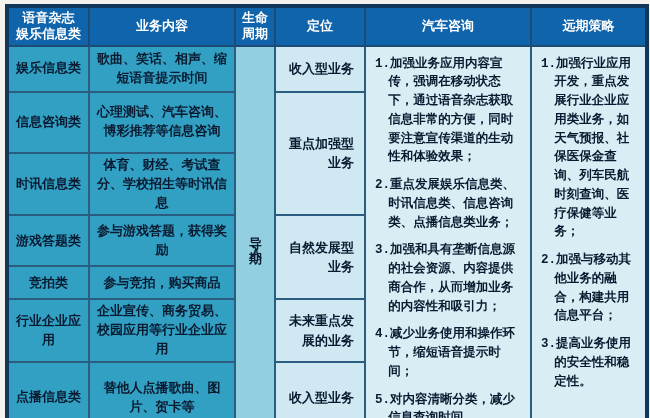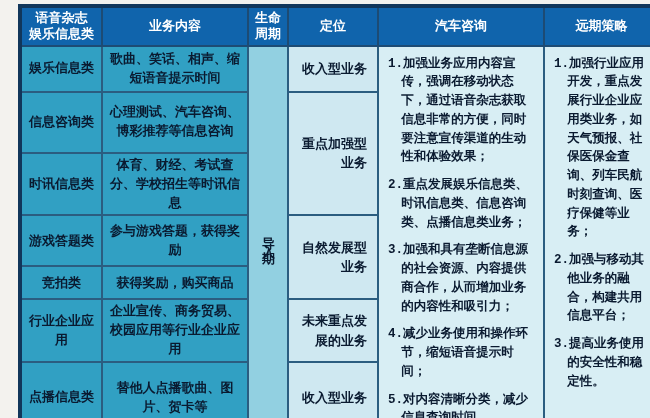--- a/index.html
+++ b/index.html
@@ -5,21 +5,21 @@
   html, body {
     margin: 0;
     padding: 0;
     background: #f3f2ee;
     font-family: "DejaVu Sans", "Liberation Sans", sans-serif;
   }
   .page {
     width: 650px;
     height: 418px;
     box-sizing: border-box;
-    padding: 4px 18px;
+    padding: 4px 5px;
     background: #f3f2ee;
     overflow: hidden;
   }
   table.strategy-table {
     border-collapse: collapse;
     table-layout: fixed;
     width: 640px;
     height: 406px;
     border: 4px solid #11365a;
     background: #d8eef4;
@@ -161,21 +161,21 @@
     </tr>
 
     <tr style="height:39px">
       <td class="cell-teal">游戏答题类</td>
       <td class="cell-teal content-cell">参与游戏答题，获得奖励</td>
       <td class="position-cell" rowspan="2">自然发展型业务</td>
     </tr>
 
     <tr style="height:33px">
       <td class="cell-teal">竞拍类</td>
-      <td class="cell-teal content-cell">获得奖励，购买商品</td>
+      <td class="cell-teal content-cell">参与竞拍，购买商品</td>
     </tr>
 
     <tr style="height:56px">
       <td class="cell-teal">行业企业应用</td>
       <td class="cell-teal content-cell">企业宣传、商务贸易、校园应用等行业企业应用</td>
       <td class="position-cell">未来重点发展的业务</td>
     </tr>
 
     <tr style="height:72px">
       <td class="cell-teal">点播信息类</td>

